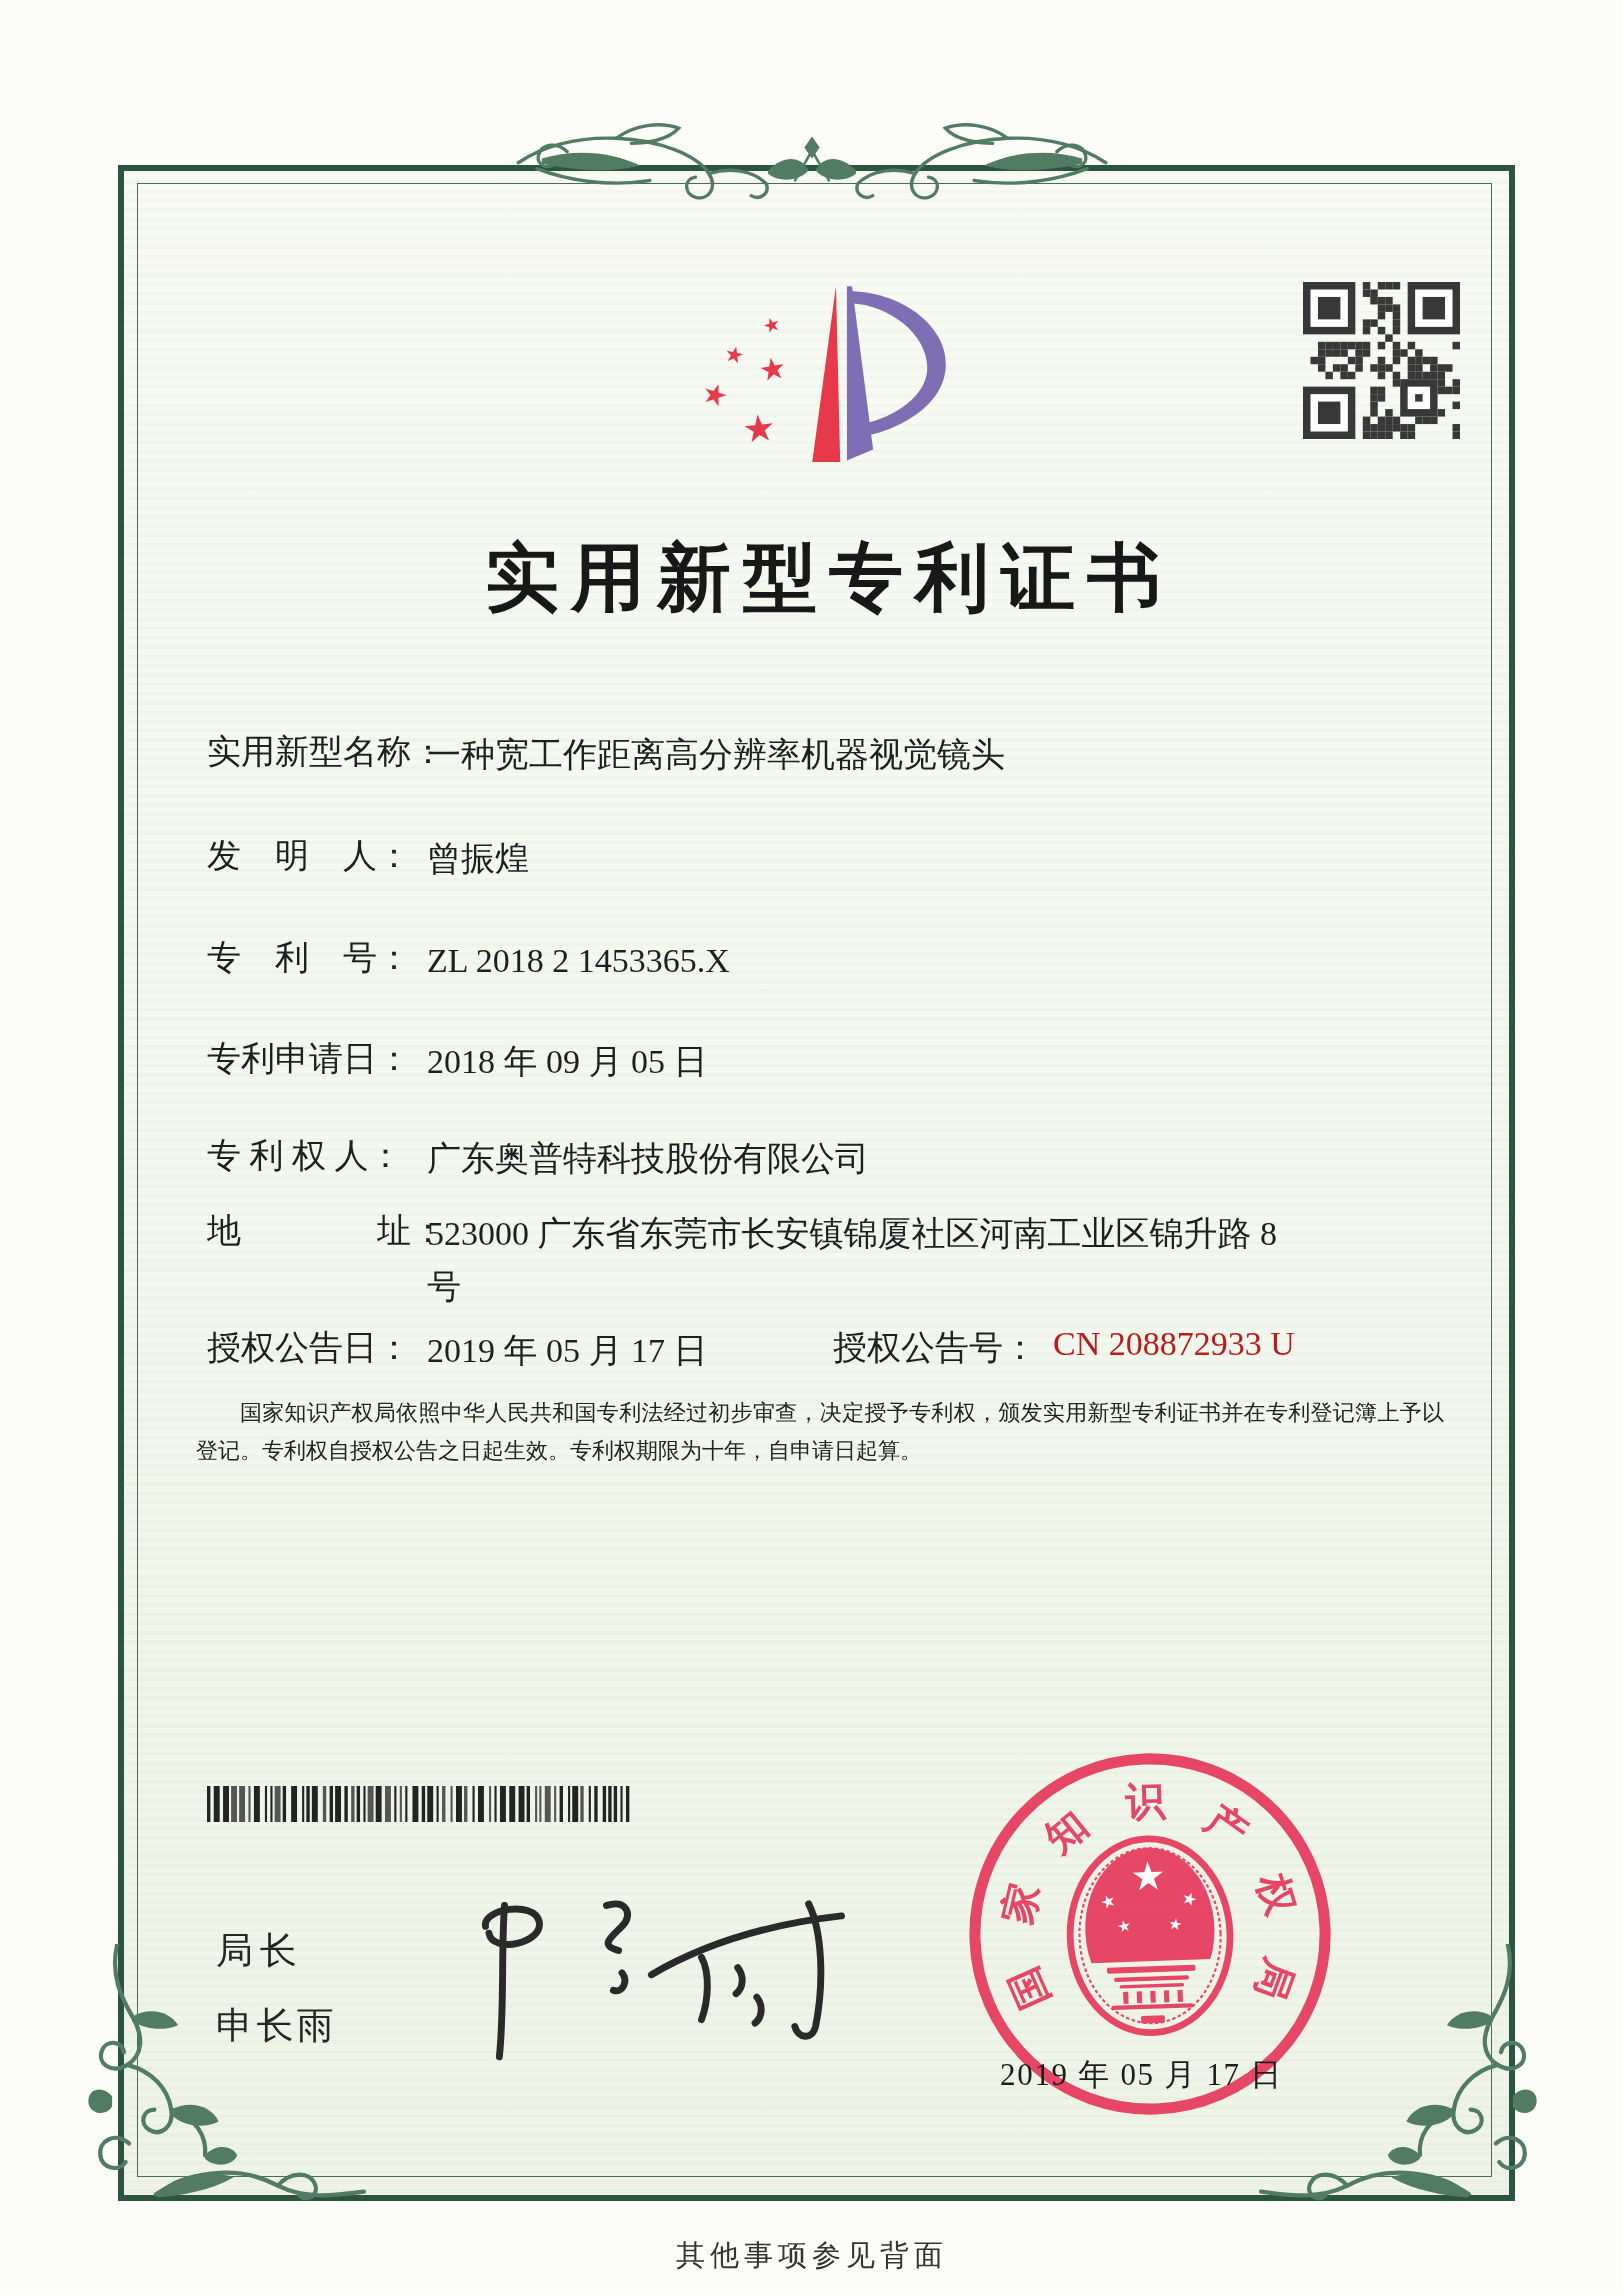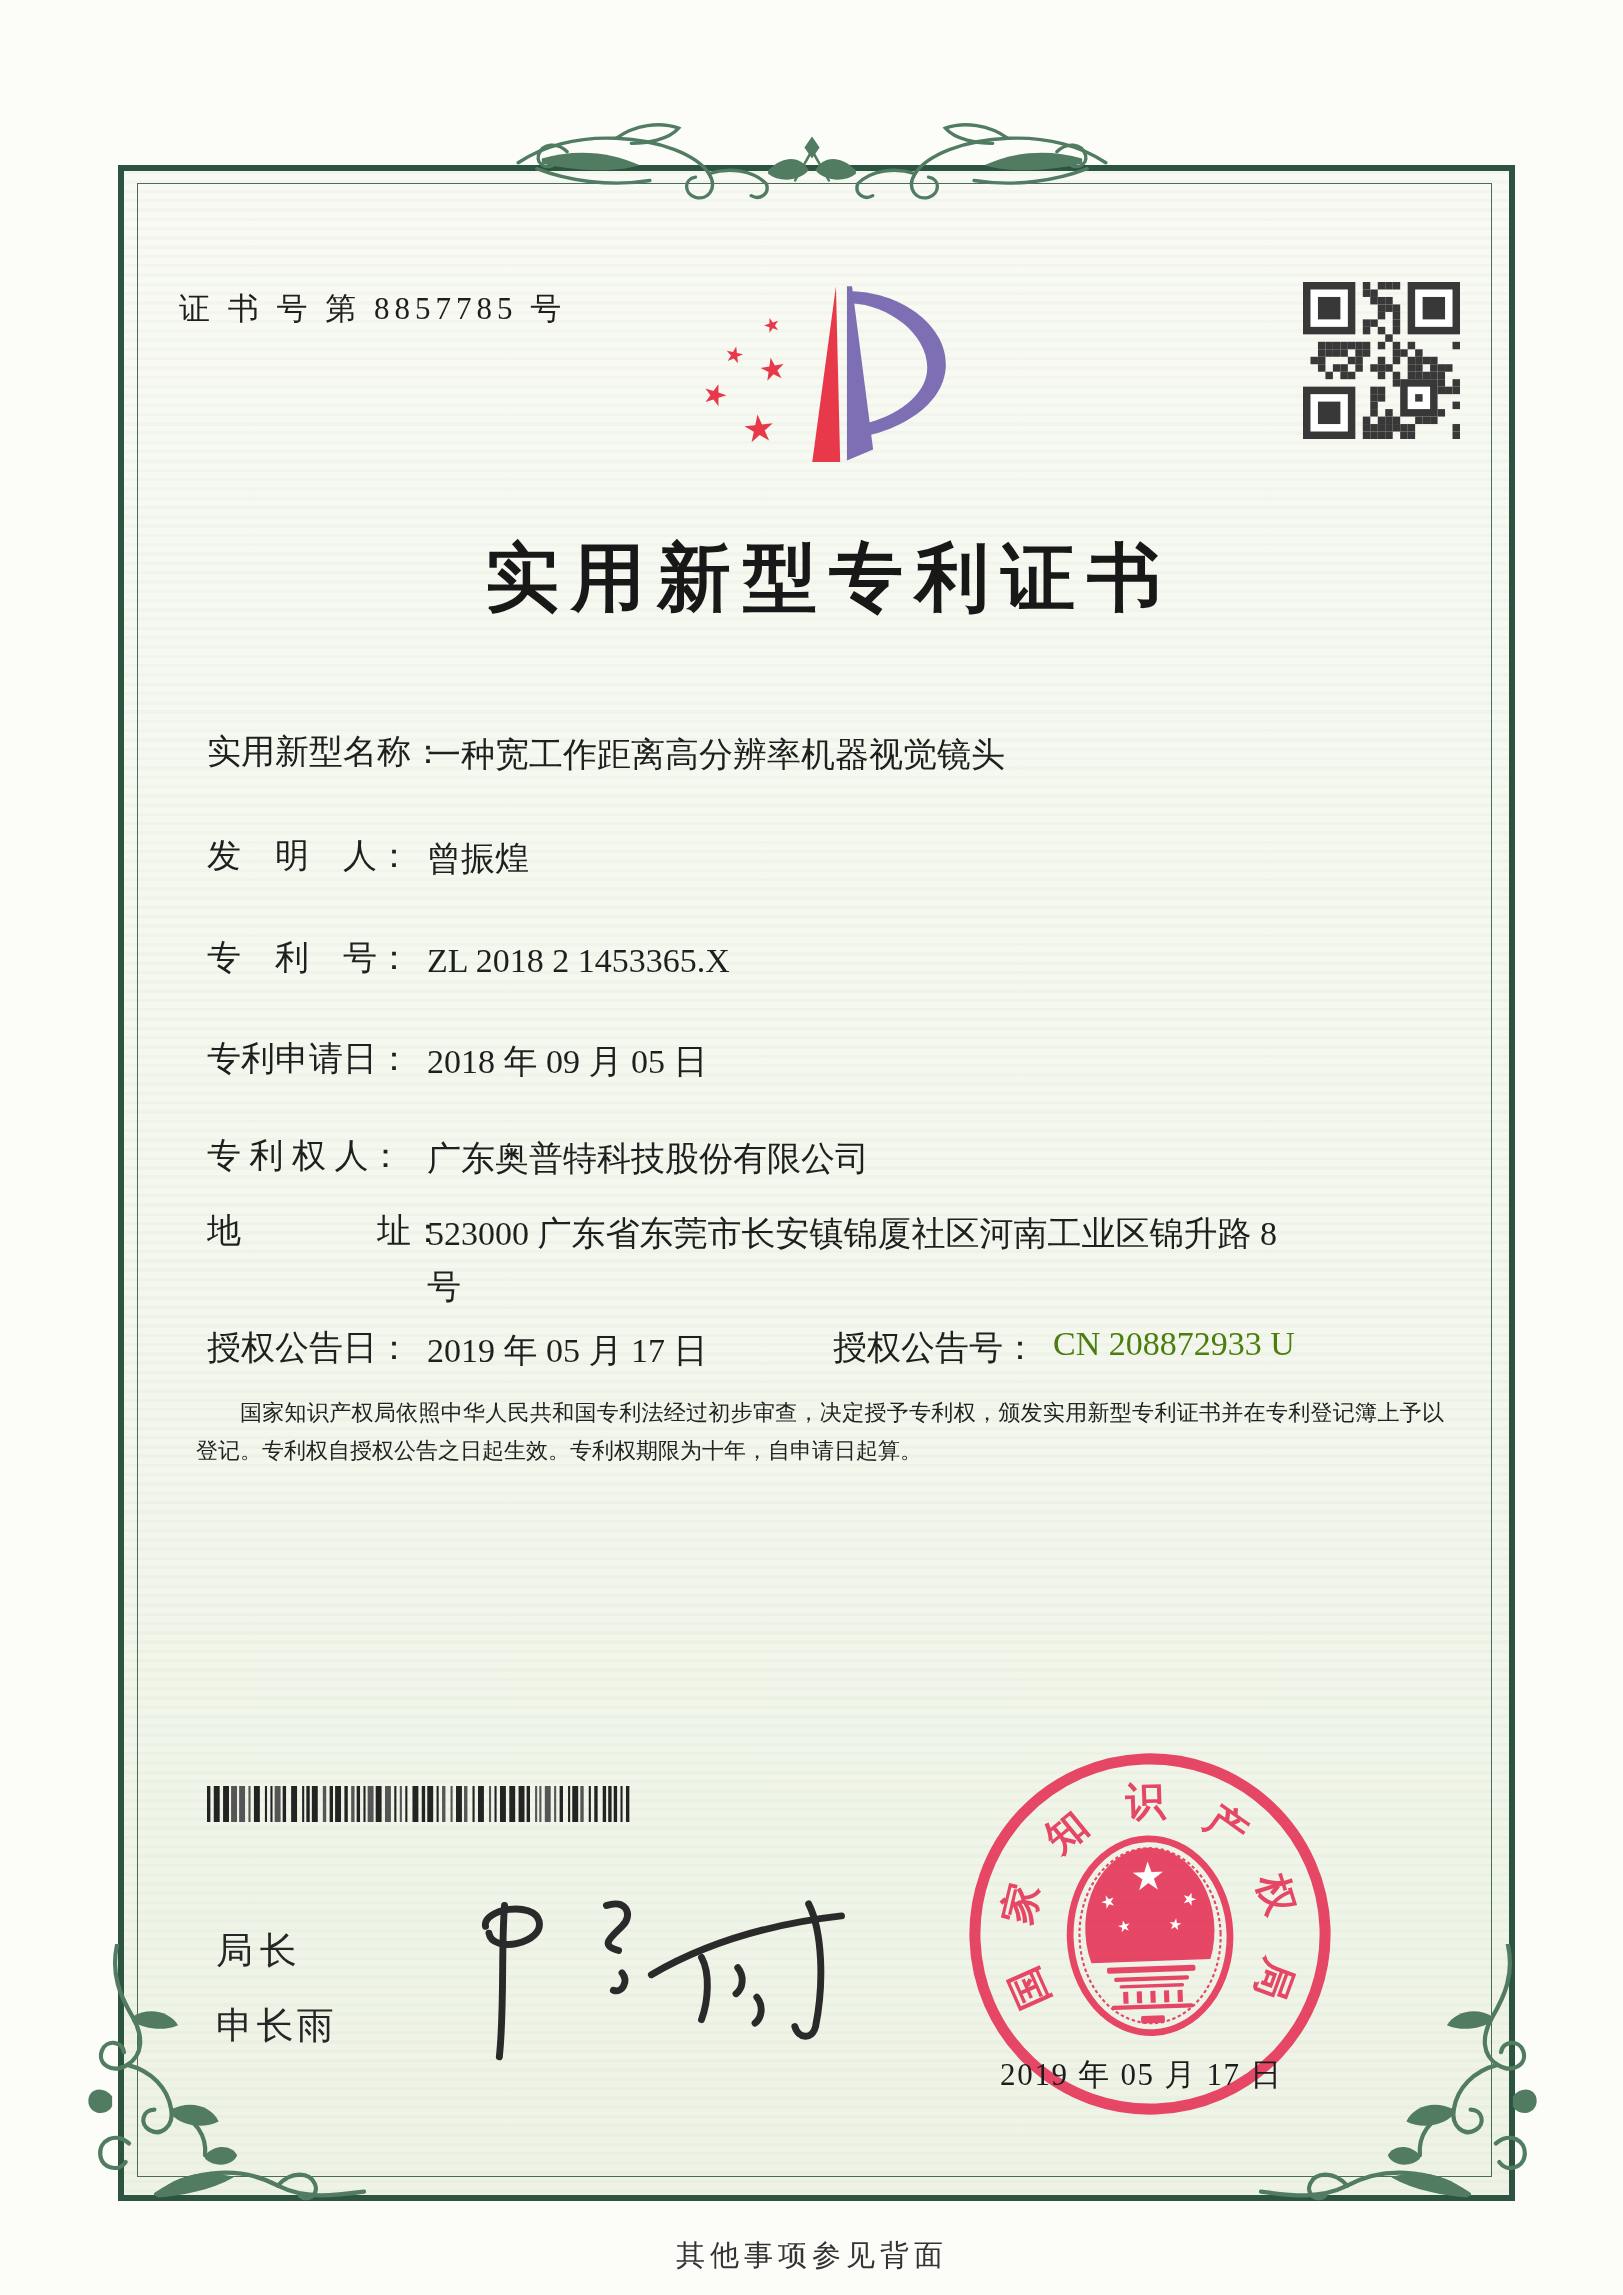--- a/index.html
+++ b/index.html
@@ -35,21 +35,21 @@
   .logo{position:absolute;left:677px;top:264px;width:279px;height:211px;}
   .qr{position:absolute;left:1303px;top:282px;width:157px;height:157px;}
   .doc-title{position:absolute;left:17px;top:529px;width:100%;text-align:center;
     font-size:74px;font-weight:700;letter-spacing:12px;color:#181818;}
 
   
   .row{position:absolute;left:0;width:100%;font-size:34px;}
   .row-label{position:absolute;left:207px;white-space:pre;color:#1f1f1f;}
   .row-value{position:absolute;left:427px;width:1040px;white-space:pre-line;color:#1f1f1f;line-height:1.55;}
   .row-label2{position:absolute;left:833px;white-space:pre;color:#1f1f1f;}
-  .row-value2{position:absolute;left:1053px;white-space:pre;color:#4d7c0f;}
+  .row-value2{position:absolute;left:1053px;white-space:pre;color:#b91c1c;}
 
   
   .body-text{position:absolute;left:196px;top:1394px;width:1248px;font-size:22px;line-height:1.72;
     text-align:justify;color:#222;}
   .body-text p{margin:0 0 12px 0;text-indent:2em;}
 
   
   .barcode{position:absolute;left:207px;top:1786px;width:427px;height:36px;}
   .officer-title{position:absolute;left:216px;top:1926px;font-size:37px;letter-spacing:6.8px;}
   .officer-name{position:absolute;left:216px;top:2001px;font-size:37px;letter-spacing:3.4px;}
@@ -118,21 +118,20 @@
     </g>
     <g fill="var(--ornament-green)">
       <path d="M64,86 C84,74 108,80 118,96 C100,104 78,100 64,92 Z"></path>
       <path d="M110,196 C132,184 158,192 166,210 C146,220 122,214 110,202 Z"></path>
       <path d="M92,296 C116,272 152,266 184,276 C156,292 120,298 94,300 Z"></path>
       <path d="M150,250 C162,236 182,238 188,250 C182,264 160,264 150,254 Z"></path>
       <path d="M40,180 C28,166 10,172 12,188 C14,202 34,204 40,192 Z"></path>
     </g>
   </svg>
 
-  <div class="cert-no">证 书 号 第 8857785 号</div>
 
   <svg class="logo" viewBox="0 0 330 245">
     <text class="star" x="112" y="70" font-size="23" fill="var(--logo-red)" text-anchor="middle" dominant-baseline="central" transform="rotate(-18 112 70)">★</text>
     <text class="star" x="68" y="105" font-size="26" fill="var(--logo-red)" text-anchor="middle" dominant-baseline="central" transform="rotate(12 68 105)">★</text>
     <text class="star" x="113" y="122" font-size="36" fill="var(--logo-red)" text-anchor="middle" dominant-baseline="central" transform="rotate(-10 113 122)">★</text>
     <text class="star" x="45" y="152" font-size="34" fill="var(--logo-red)" text-anchor="middle" dominant-baseline="central" transform="rotate(18 45 152)">★</text>
     <text class="star" x="97" y="192" font-size="44" fill="var(--logo-red)" text-anchor="middle" dominant-baseline="central" transform="rotate(-6 97 192)">★</text>
     <polygon points="188,42 193,250 160,250" fill="var(--logo-red)" transform="translate(0,-18)"></polygon>
     <polygon points="201,42 207,42 232,235 201,248" fill="var(--logo-purple)" transform="translate(0,-18)"></polygon>
     <path d="M207,48 C270,50 320,92 318,136 C316,186 258,212 224,219 L220,205 C258,196 296,172 296,138 C296,98 250,64 206,62 Z" fill="var(--logo-purple)" transform="translate(0,-18)"></path>

